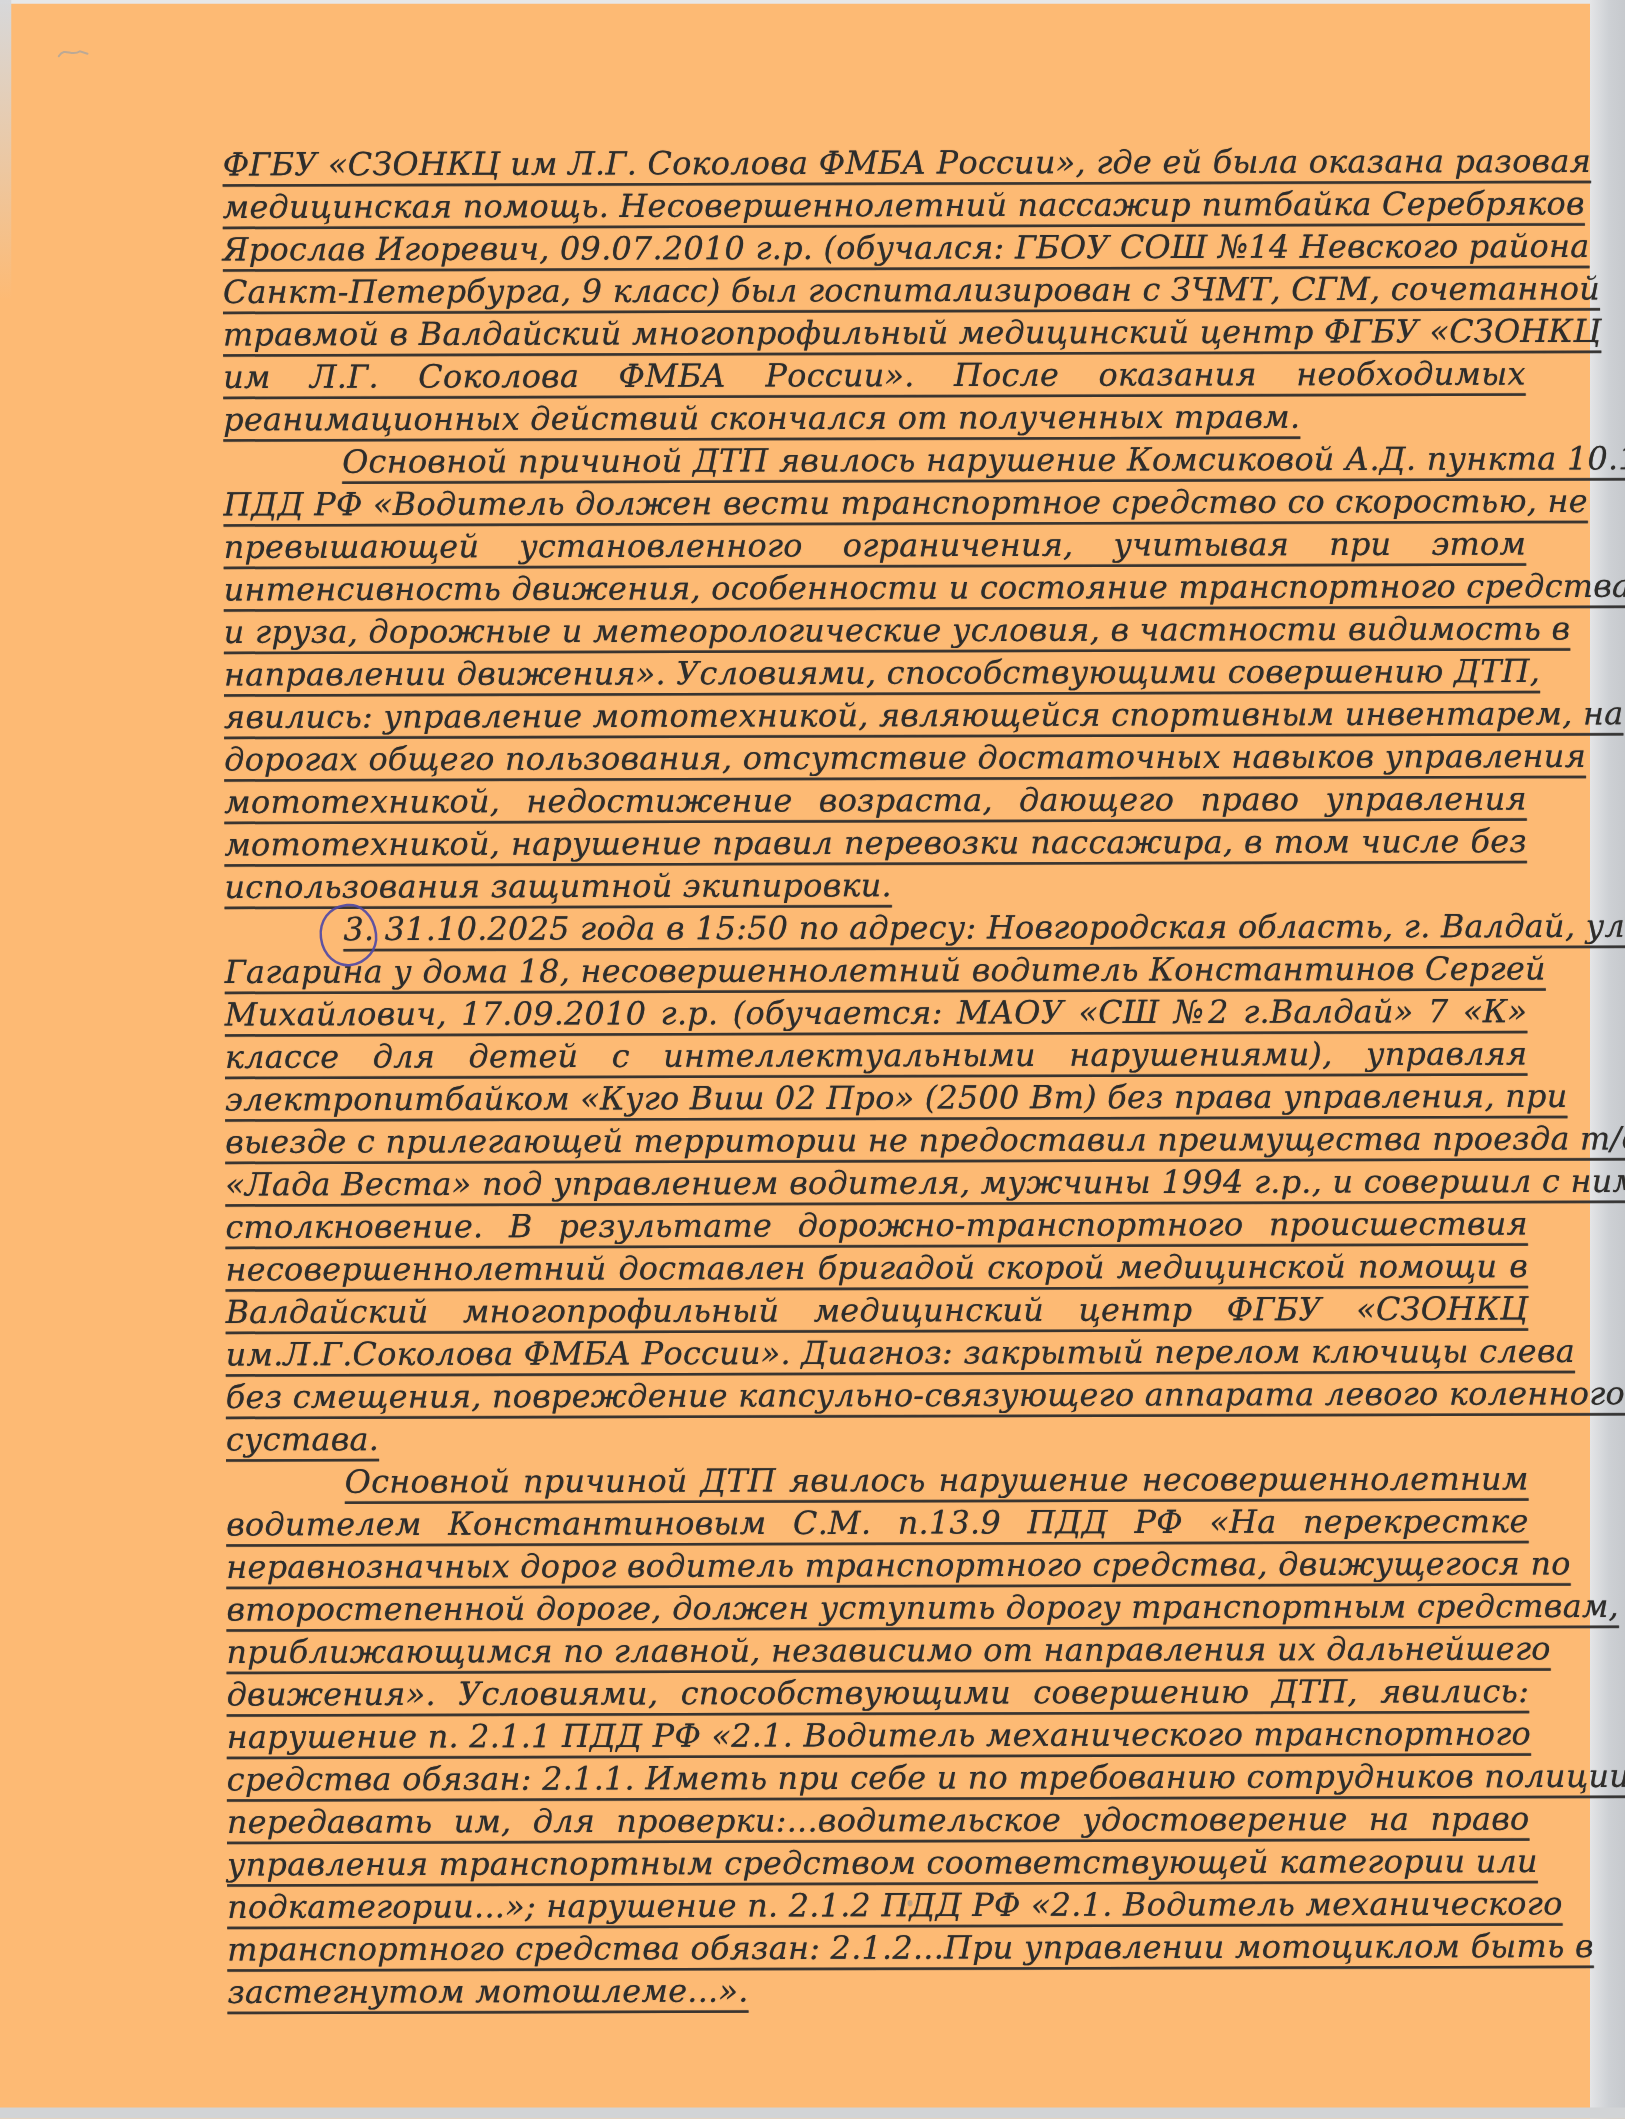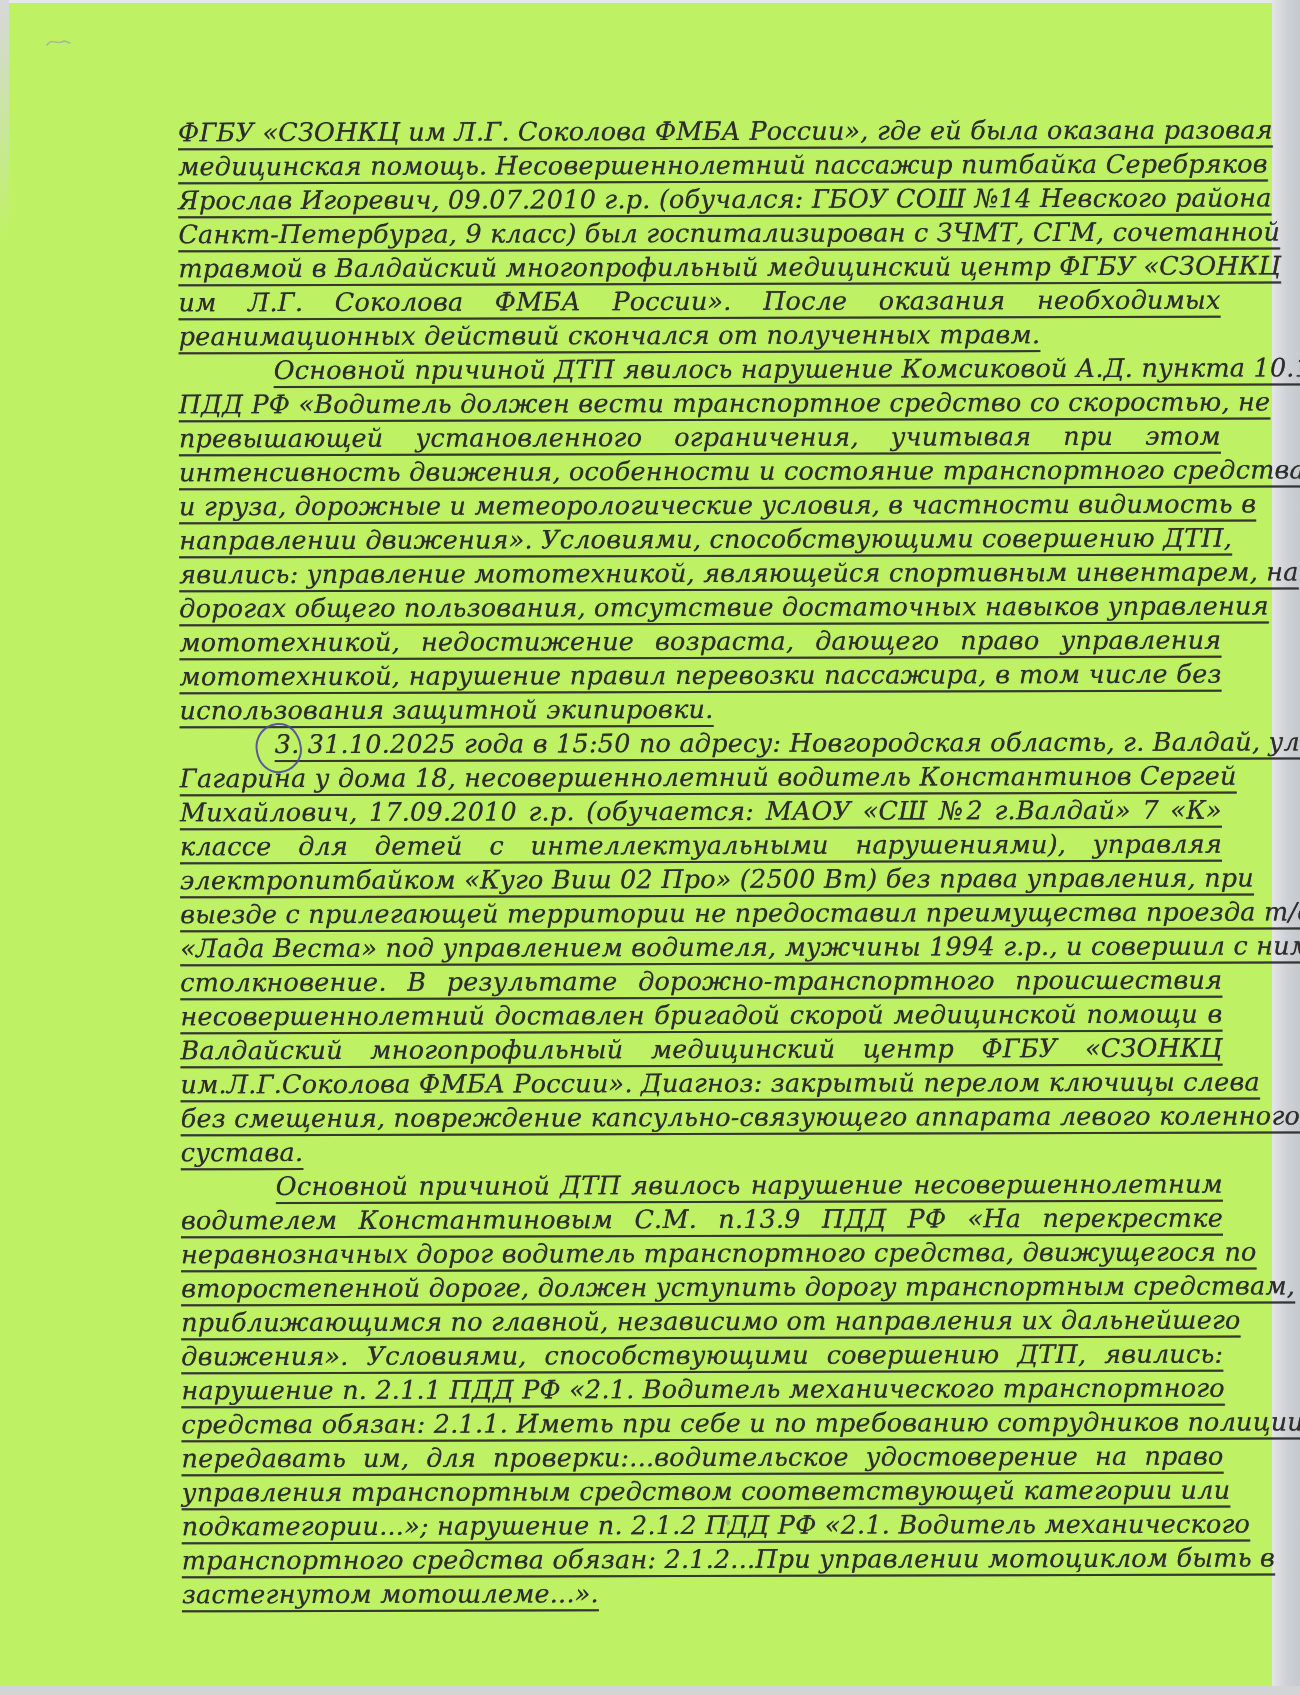--- a/index.html
+++ b/index.html
@@ -3,21 +3,21 @@
 <meta charset="utf-8">
 <style>
   html, body { margin: 0; padding: 0; }
   body {
     width: 1300px; height: 1695px;
     background: #fdfdfd;
     overflow: hidden;
     position: relative;
     font-family: "DejaVu Serif", "Liberation Serif", serif;
   }
-  .page { position: absolute; inset: 0; background: #bef264; }
+  .page { position: absolute; inset: 0; background: #fdba74; }
 
   
   .edge-right {
     position: absolute; top: 0; right: 0; width: 28px; height: 100%;
     background: linear-gradient(90deg, #e4e5e7 0%, #cdd0d4 55%, #c6c9cd 100%);
   }
   .edge-bottom {
     position: absolute; left: 0; bottom: 0; width: 100%; height: 9px;
     background: #d2d4d6;
   }

